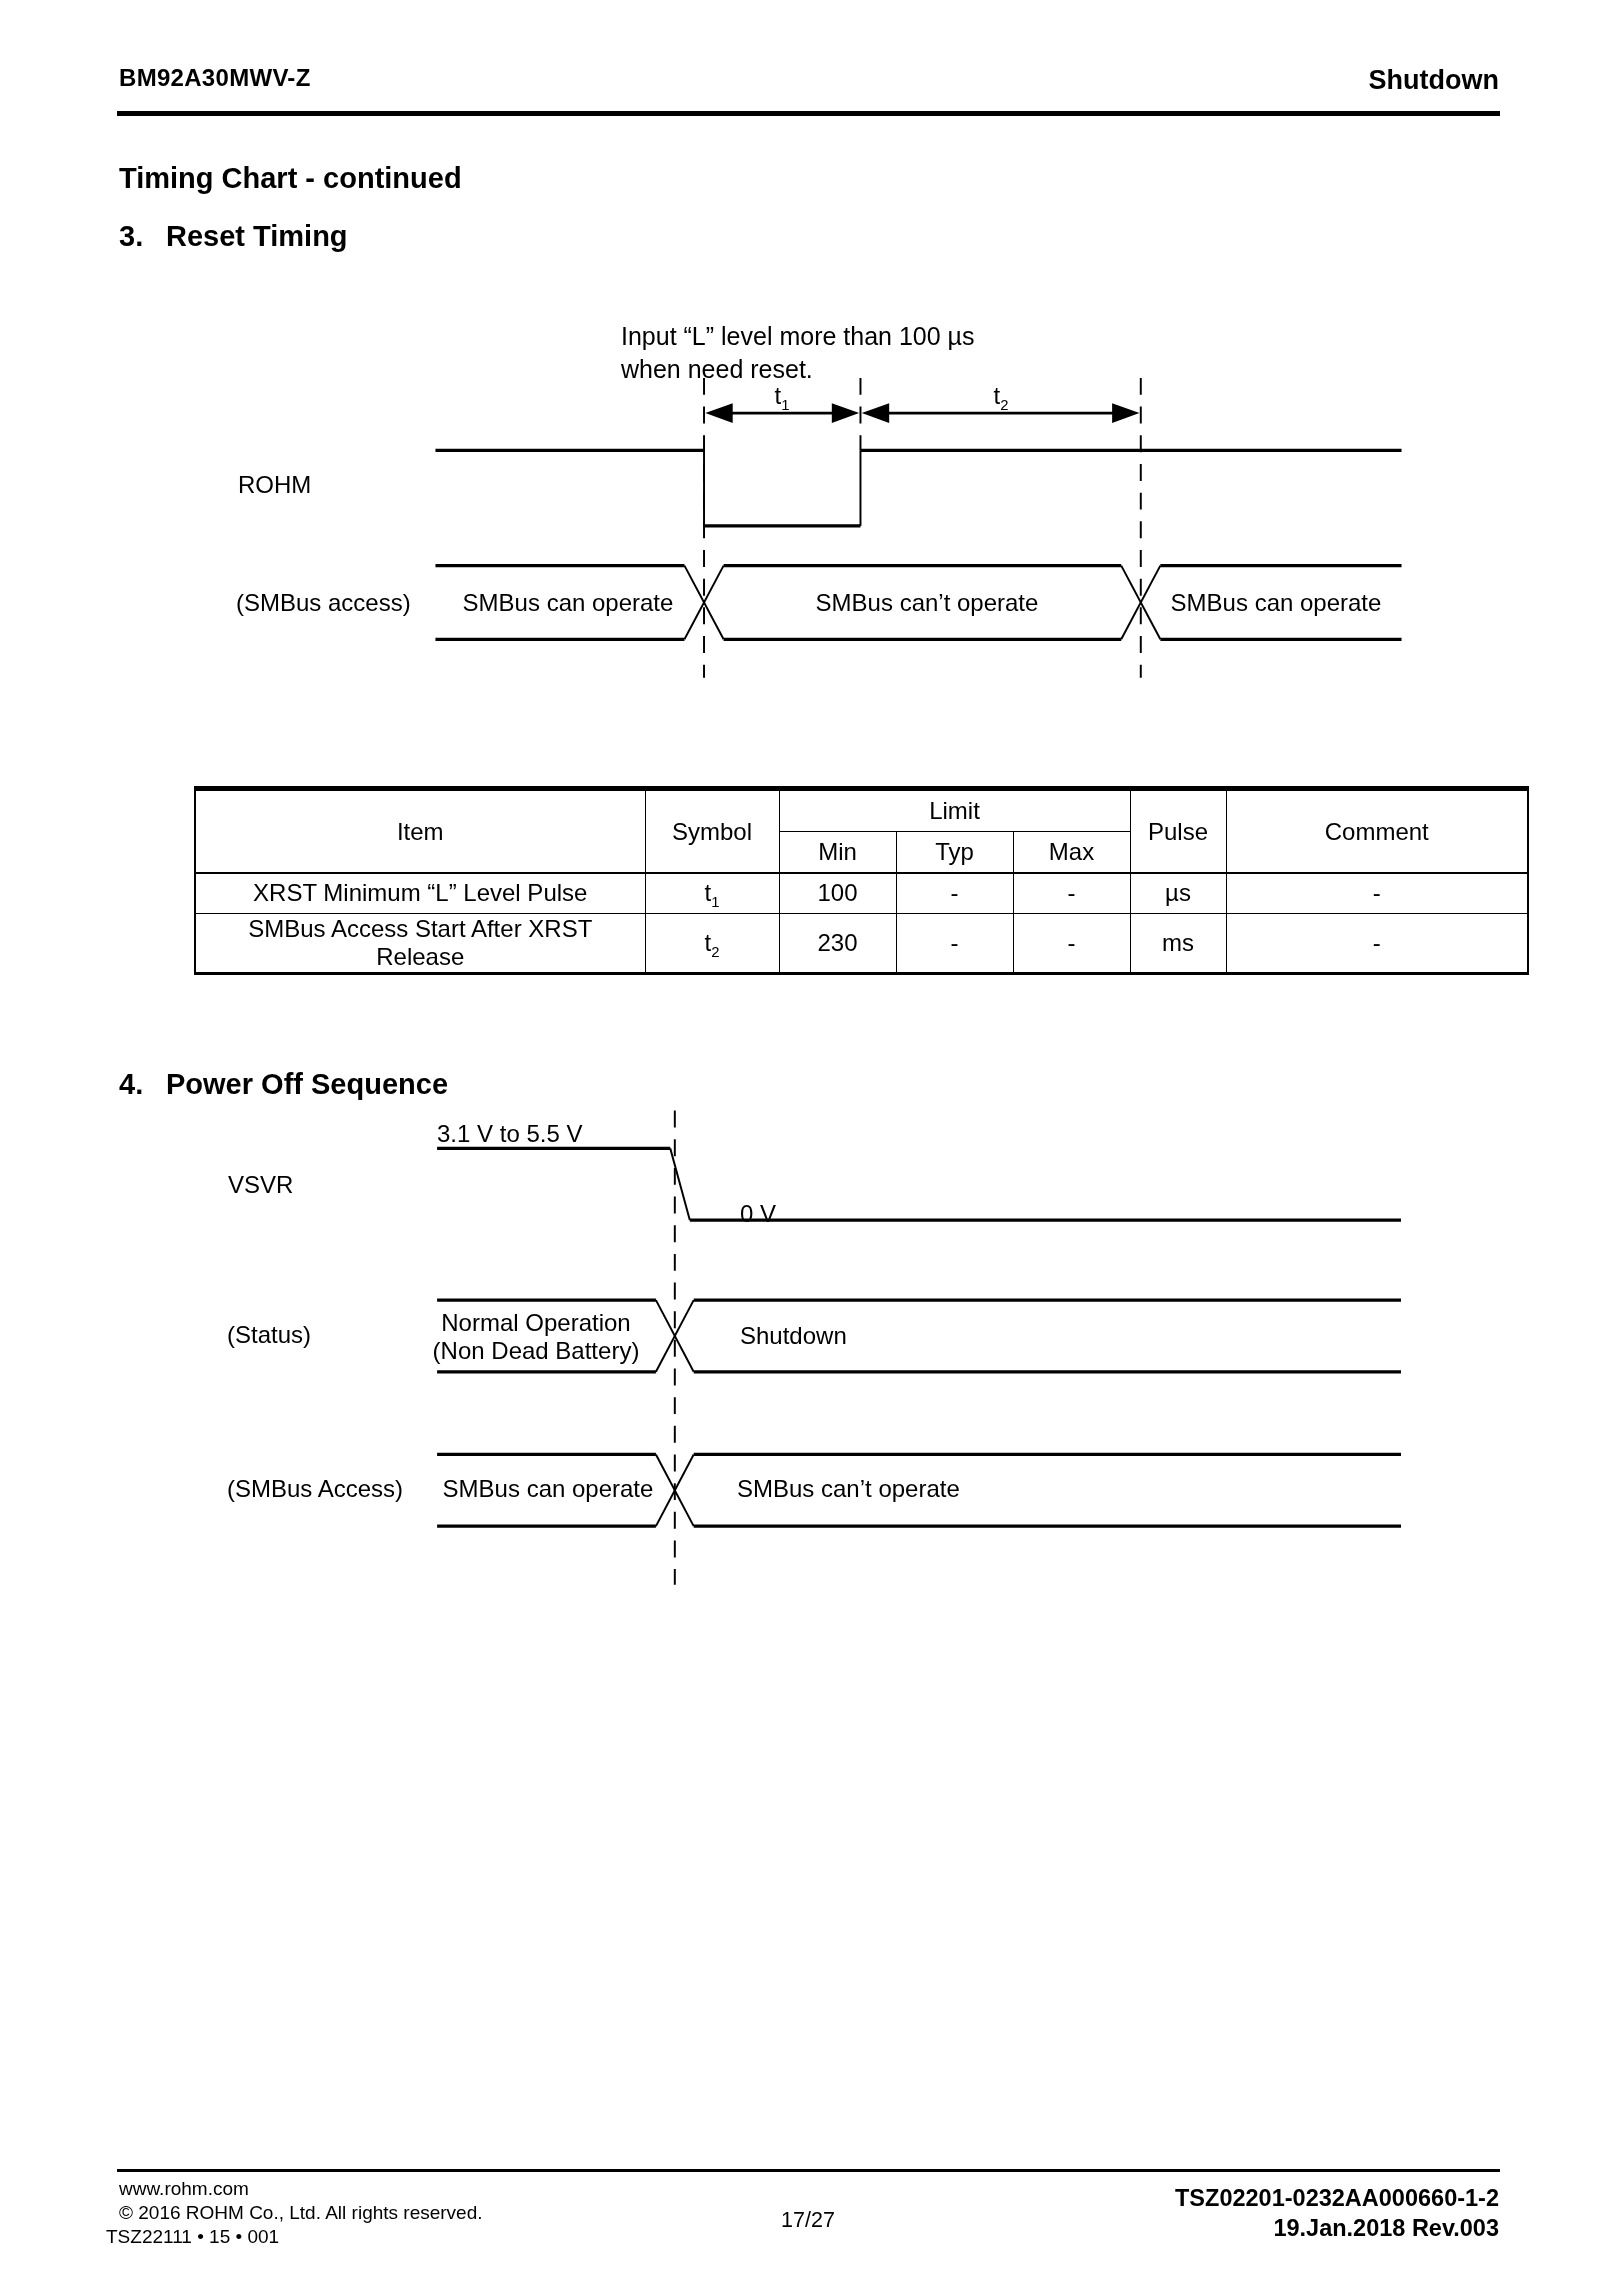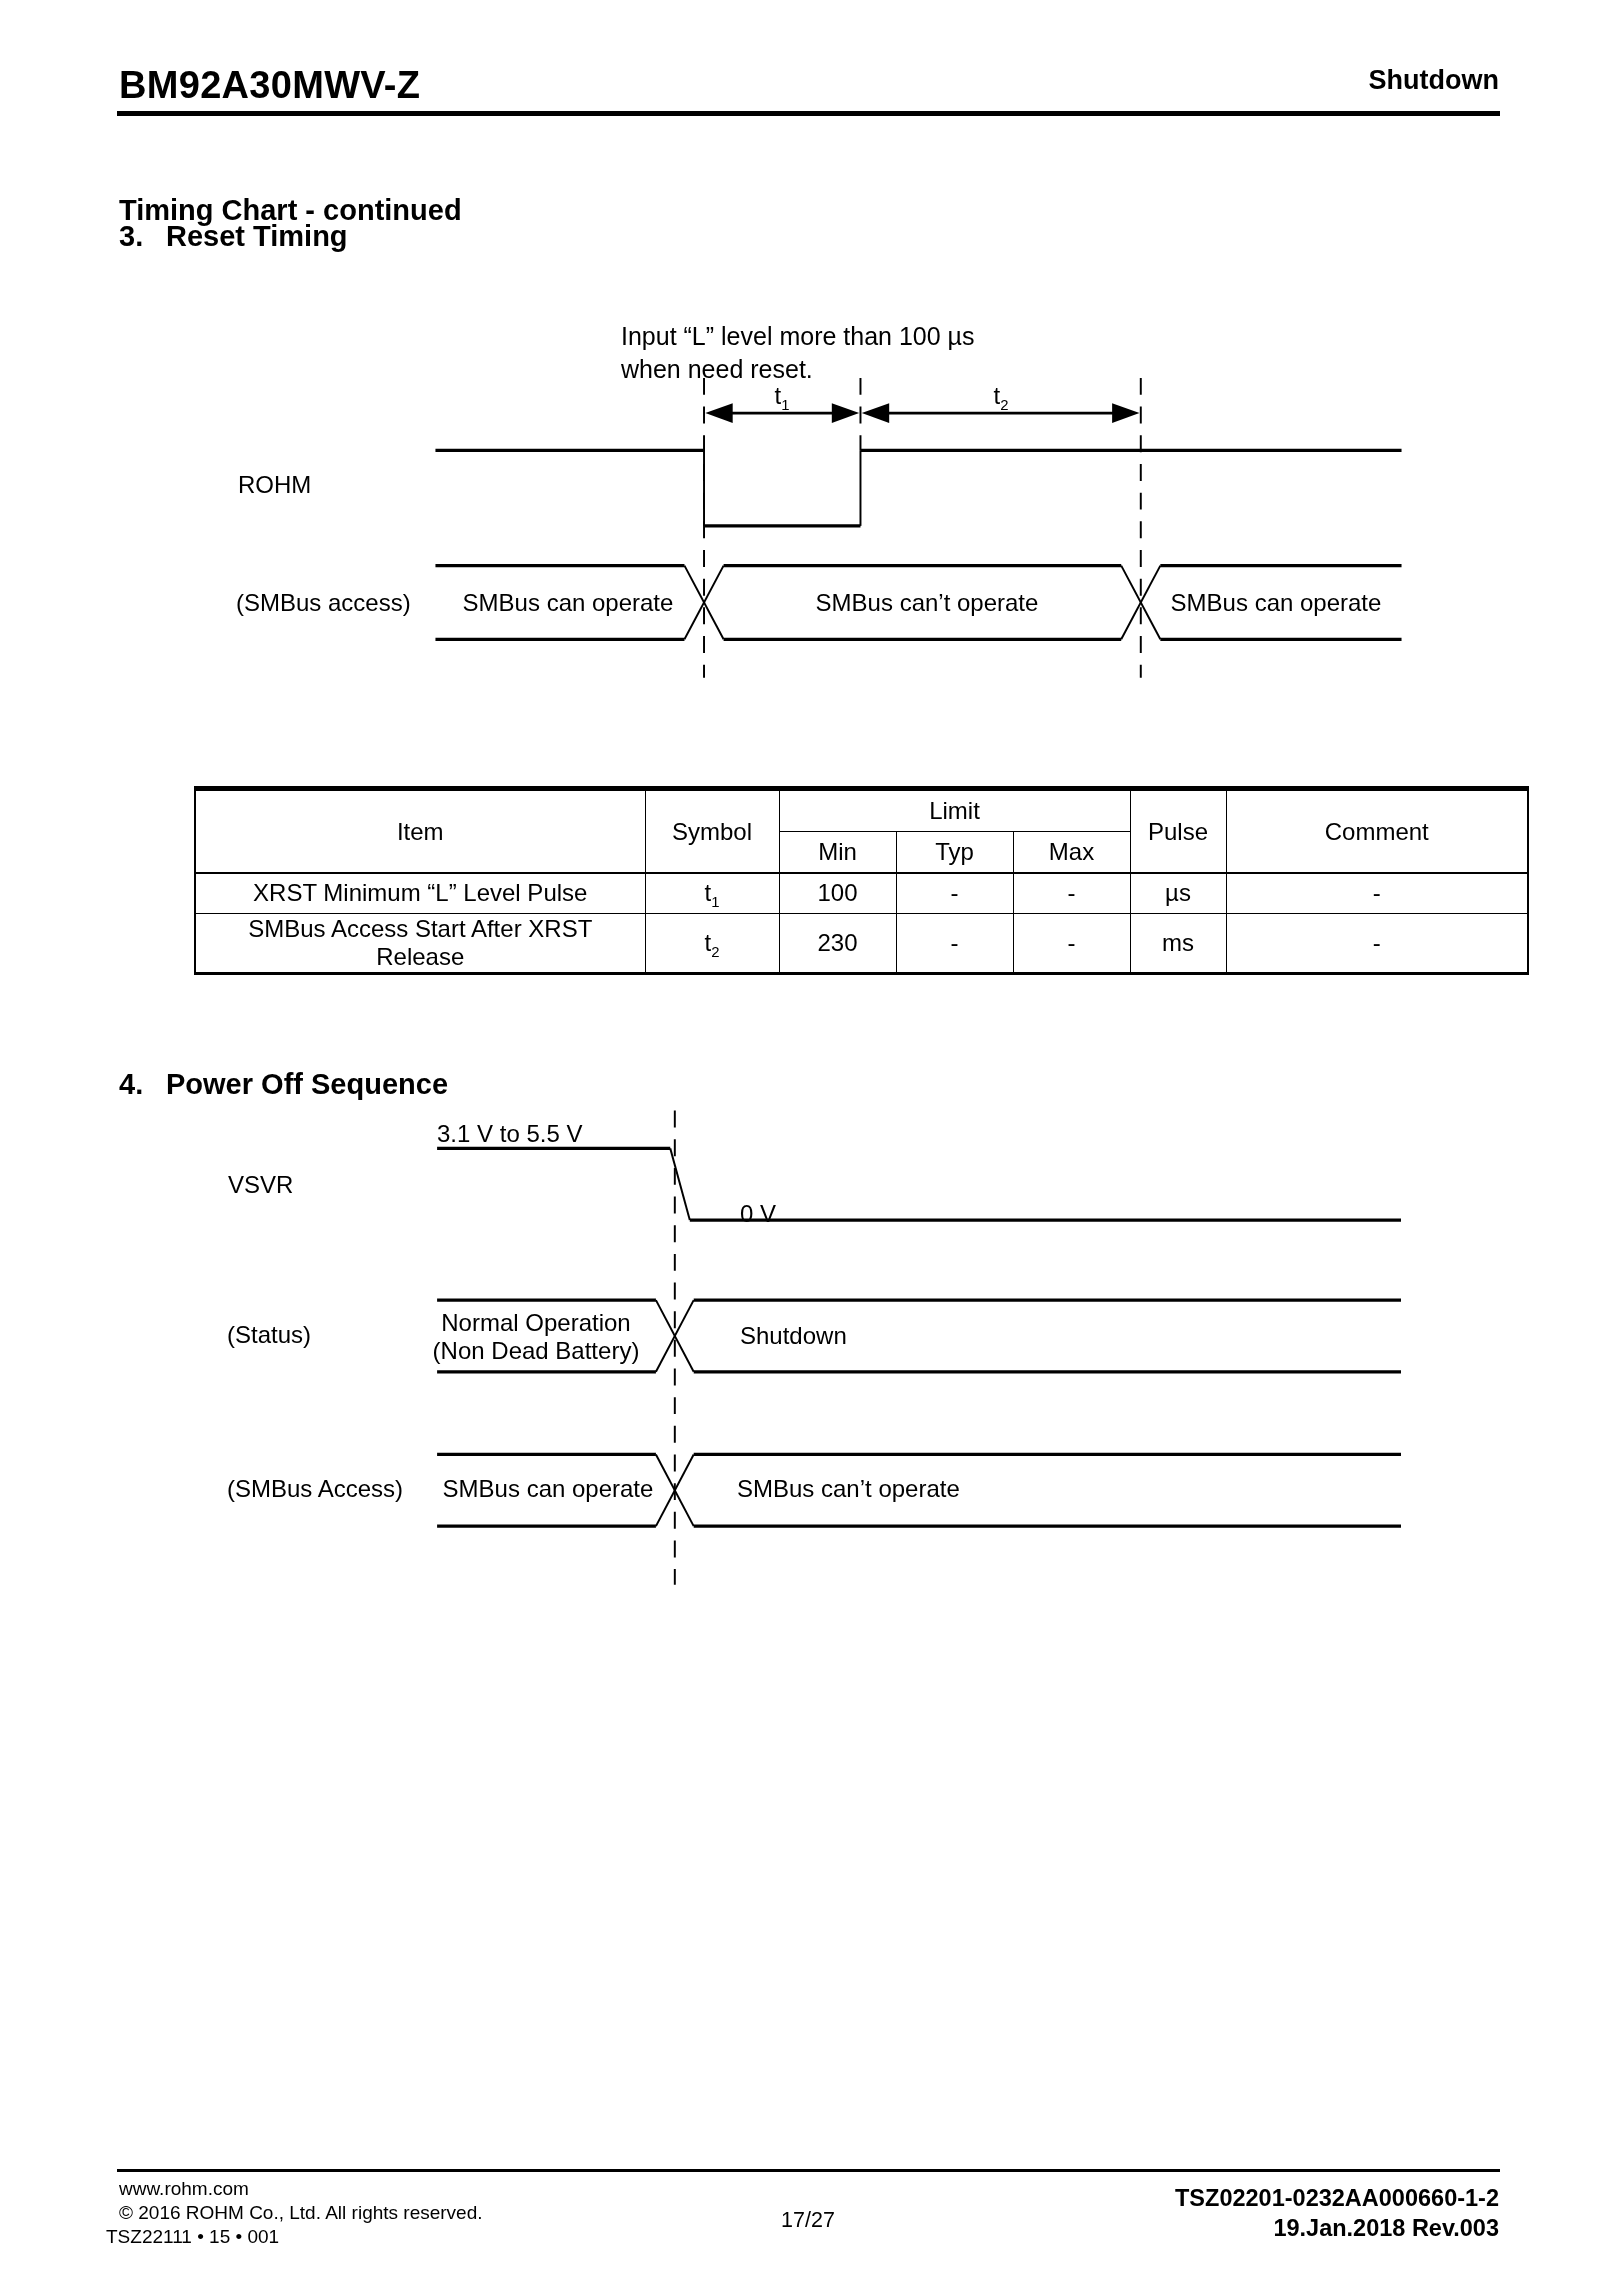--- a/index.html
+++ b/index.html
@@ -7,21 +7,21 @@
     position:relative;
     width:1616px;height:2284px;
     background:#ffffff;
     font-family:"Liberation Sans",sans-serif;
     color:#000;
     overflow:hidden;
     margin:0 auto;
   }
   .abs{position:absolute;}
   .rule{background:#000;}
-  .product-title{font-size:38px;font-weight:bold;letter-spacing:0.3px;}
+  .product-title{font-size:24px;font-weight:bold;letter-spacing:0.3px;}
   .doc-type{font-size:27px;font-weight:bold;}
   .h1{font-size:29px;font-weight:bold;}
   .h2{font-size:29px;font-weight:bold;}
   .body-text{font-size:24px;line-height:1.2;}
   .ann-text{font-size:25px;line-height:1.2;}
   .centered{transform:translateX(-50%);text-align:center;}
   sub{font-size:0.62em;line-height:0;}
   
   table.ttable{
     border-collapse:collapse;table-layout:fixed;
@@ -56,21 +56,21 @@
 </style>
 </head>
 <body>
 
 <div class="page">
 
   <div class="abs product-title" style="left:119px;top:64px;">BM92A30MWV-Z</div>
   <div class="abs doc-type" style="right:117px;top:65px;">Shutdown</div>
   <div class="abs rule" style="left:117px;top:111px;width:1383px;height:4.6px;"></div>
 
-  <div class="abs h1" style="left:119px;top:162px;margin-top:32px;">Timing Chart - continued</div>
+  <div class="abs h1" style="left:119px;top:162px;">Timing Chart - continued</div>
 
   <div class="abs h2" style="left:119px;top:220px;">3.</div>
   <div class="abs h2" style="left:166px;top:220px;">Reset Timing</div>
 
   <div class="abs" style="left:0;top:306px;width:1616px;height:385px;">
     <svg width="1616" height="385" viewBox="0 0 2479 590" aria-hidden="true">
       <g>
         <line class="dash" x1="1080" y1="110" x2="1080" y2="570"></line>
         <line class="dash" x1="1320" y1="110" x2="1320" y2="221"></line>
         <line class="dash" x1="1750" y1="110" x2="1750" y2="570"></line>

